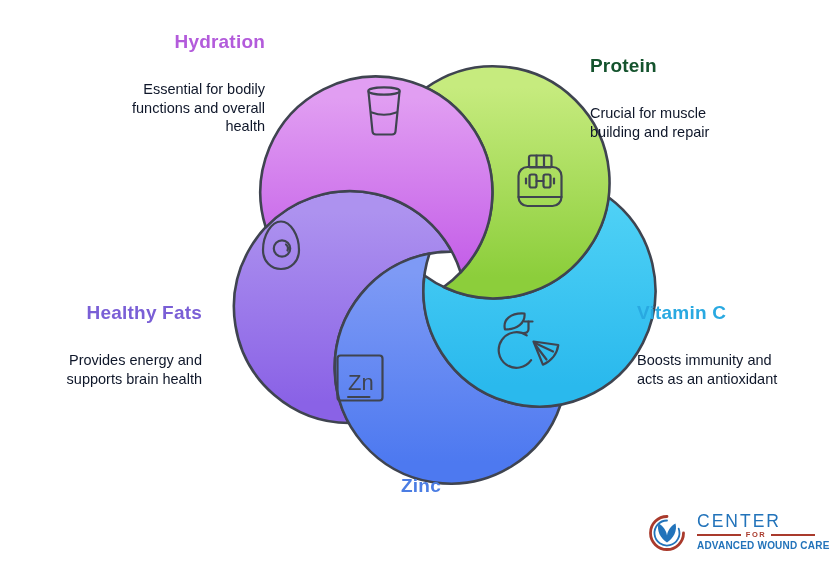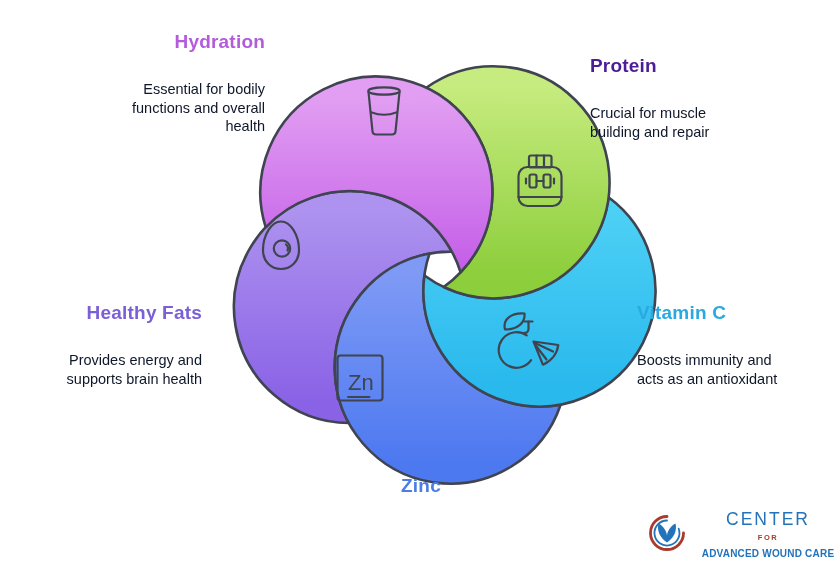--- a/index.html
+++ b/index.html
@@ -10,23 +10,23 @@
   .diagram-svg{position:absolute;left:0;top:0;width:840px;height:581px;}
   .seg-block{position:absolute;}
   .seg-title{margin:0;font-size:19px;font-weight:bold;line-height:24px;letter-spacing:.2px;}
   .seg-desc{margin:26px 0 0;font-size:14.5px;line-height:18.5px;color:#0f172a;white-space:pre-line;}
   .seg-hydration{top:30px;right:575px;width:230px;text-align:right;}
   .seg-protein{top:54px;left:590px;width:215px;text-align:left;}
   .seg-vitamin-c{top:301px;left:637px;width:215px;text-align:left;}
   .seg-healthy-fats{top:301px;right:638px;width:230px;text-align:right;}
   .seg-zinc{top:474px;left:311px;width:220px;text-align:center;}
   .logo{position:absolute;left:645px;top:510px;display:flex;align-items:center;gap:6px;}
-  .logo-text{width:118px;display:flex;flex-direction:column;align-items:center;margin-left:12px;}
+  .logo-text{width:118px;display:flex;flex-direction:column;align-items:flex-start;}
   .logo-center{font-size:17.5px;letter-spacing:2px;color:#2273ba;font-weight:500;line-height:18px;}
-  .logo-for-row{display:flex;align-items:center;gap:5px;width:100%;margin:1px 0 1px;flex-direction:column;}
+  .logo-for-row{display:flex;align-items:center;gap:5px;width:100%;margin:1px 0 1px;}
   .logo-for-row .rule{flex:1;height:2px;background:#a93a2c;}
   .logo-for{font-size:7.5px;font-weight:bold;color:#a93a2c;letter-spacing:1.5px;line-height:8px;}
   .logo-awc{font-size:10px;font-weight:bold;color:#2273ba;letter-spacing:.2px;white-space:nowrap;line-height:12px;}
 </style>
 </head>
 <body>
 
 <div class="stage">
 
   <svg class="diagram-svg" viewBox="0 0 840 581" xmlns="http://www.w3.org/2000/svg">
@@ -110,21 +110,21 @@
   </svg>
 
   <div class="seg-block seg-hydration">
     <h2 class="seg-title" style="color: rgb(179, 91, 219);">Hydration</h2>
     <p class="seg-desc">Essential for bodily
 functions and overall
 health</p>
   </div>
 
   <div class="seg-block seg-protein">
-    <h2 class="seg-title" style="color: #4c1d95;">Protein</h2>
+    <h2 class="seg-title" style="color: #14532d;">Protein</h2>
     <p class="seg-desc">Crucial for muscle
 building and repair</p>
   </div>
 
   <div class="seg-block seg-vitamin-c">
     <h2 class="seg-title" style="color: rgb(41, 169, 225);">Vitamin C</h2>
     <p class="seg-desc">Boosts immunity and
 acts as an antioxidant</p>
   </div>
 

